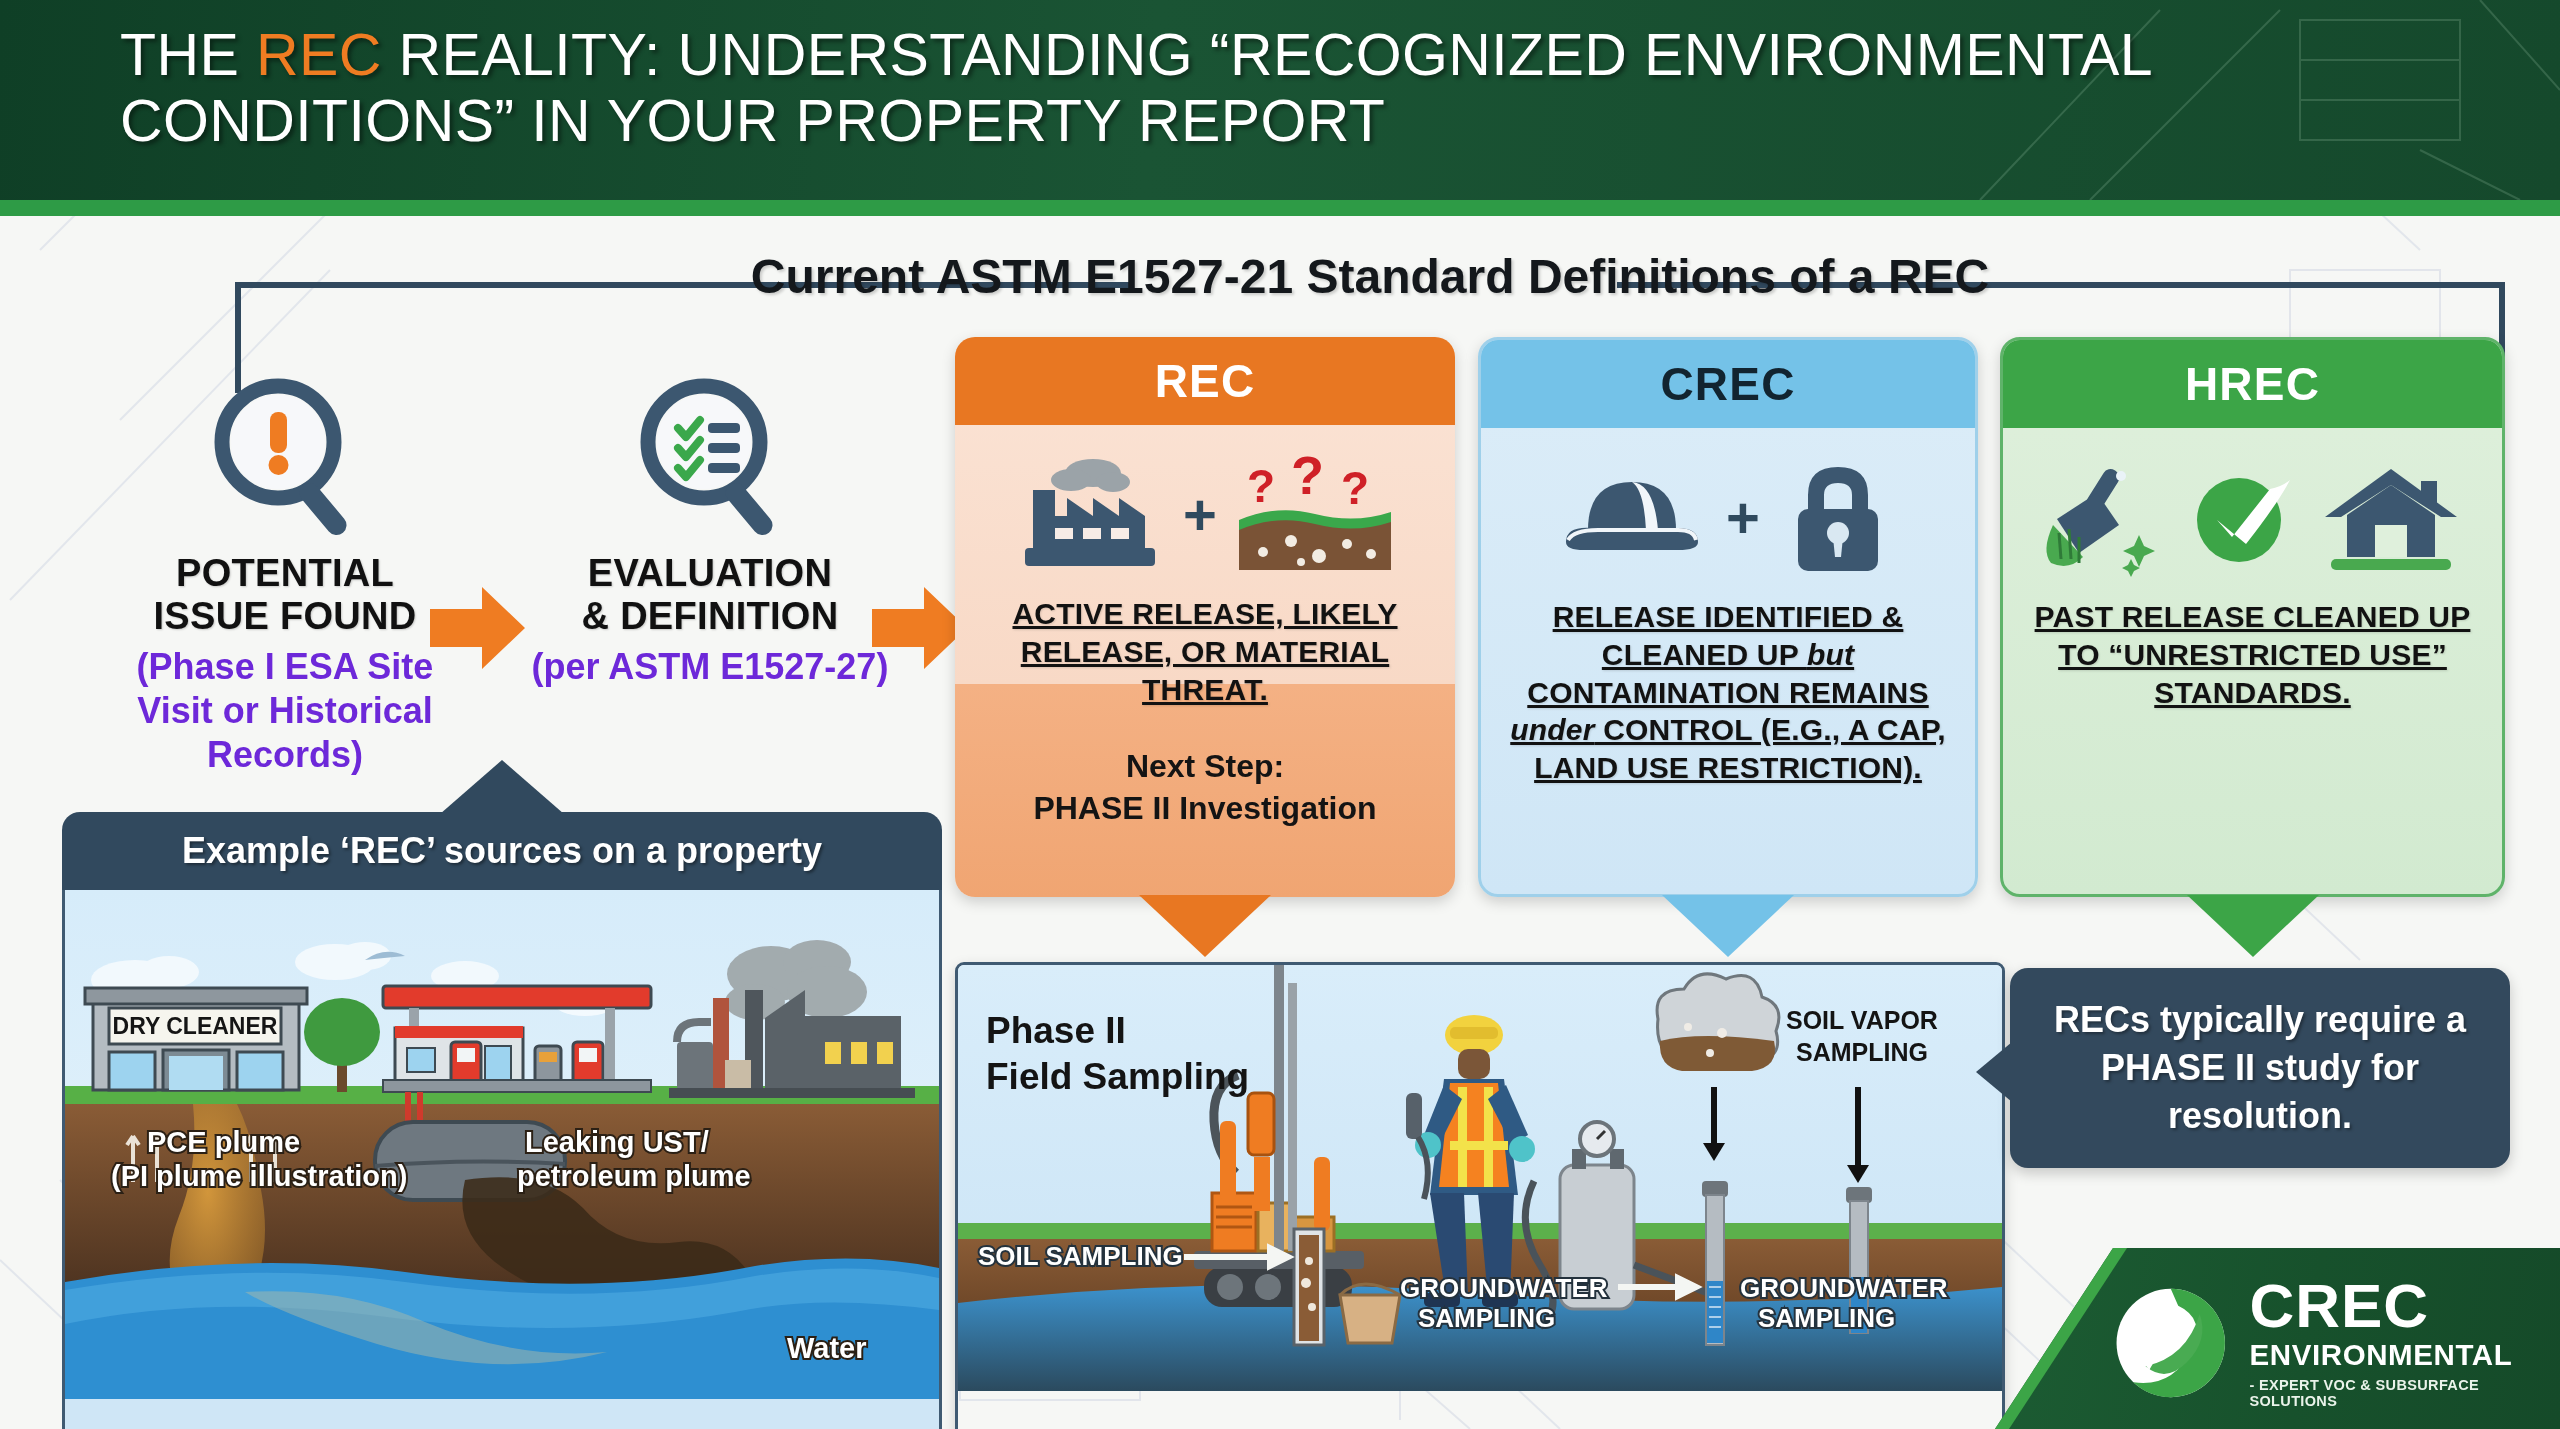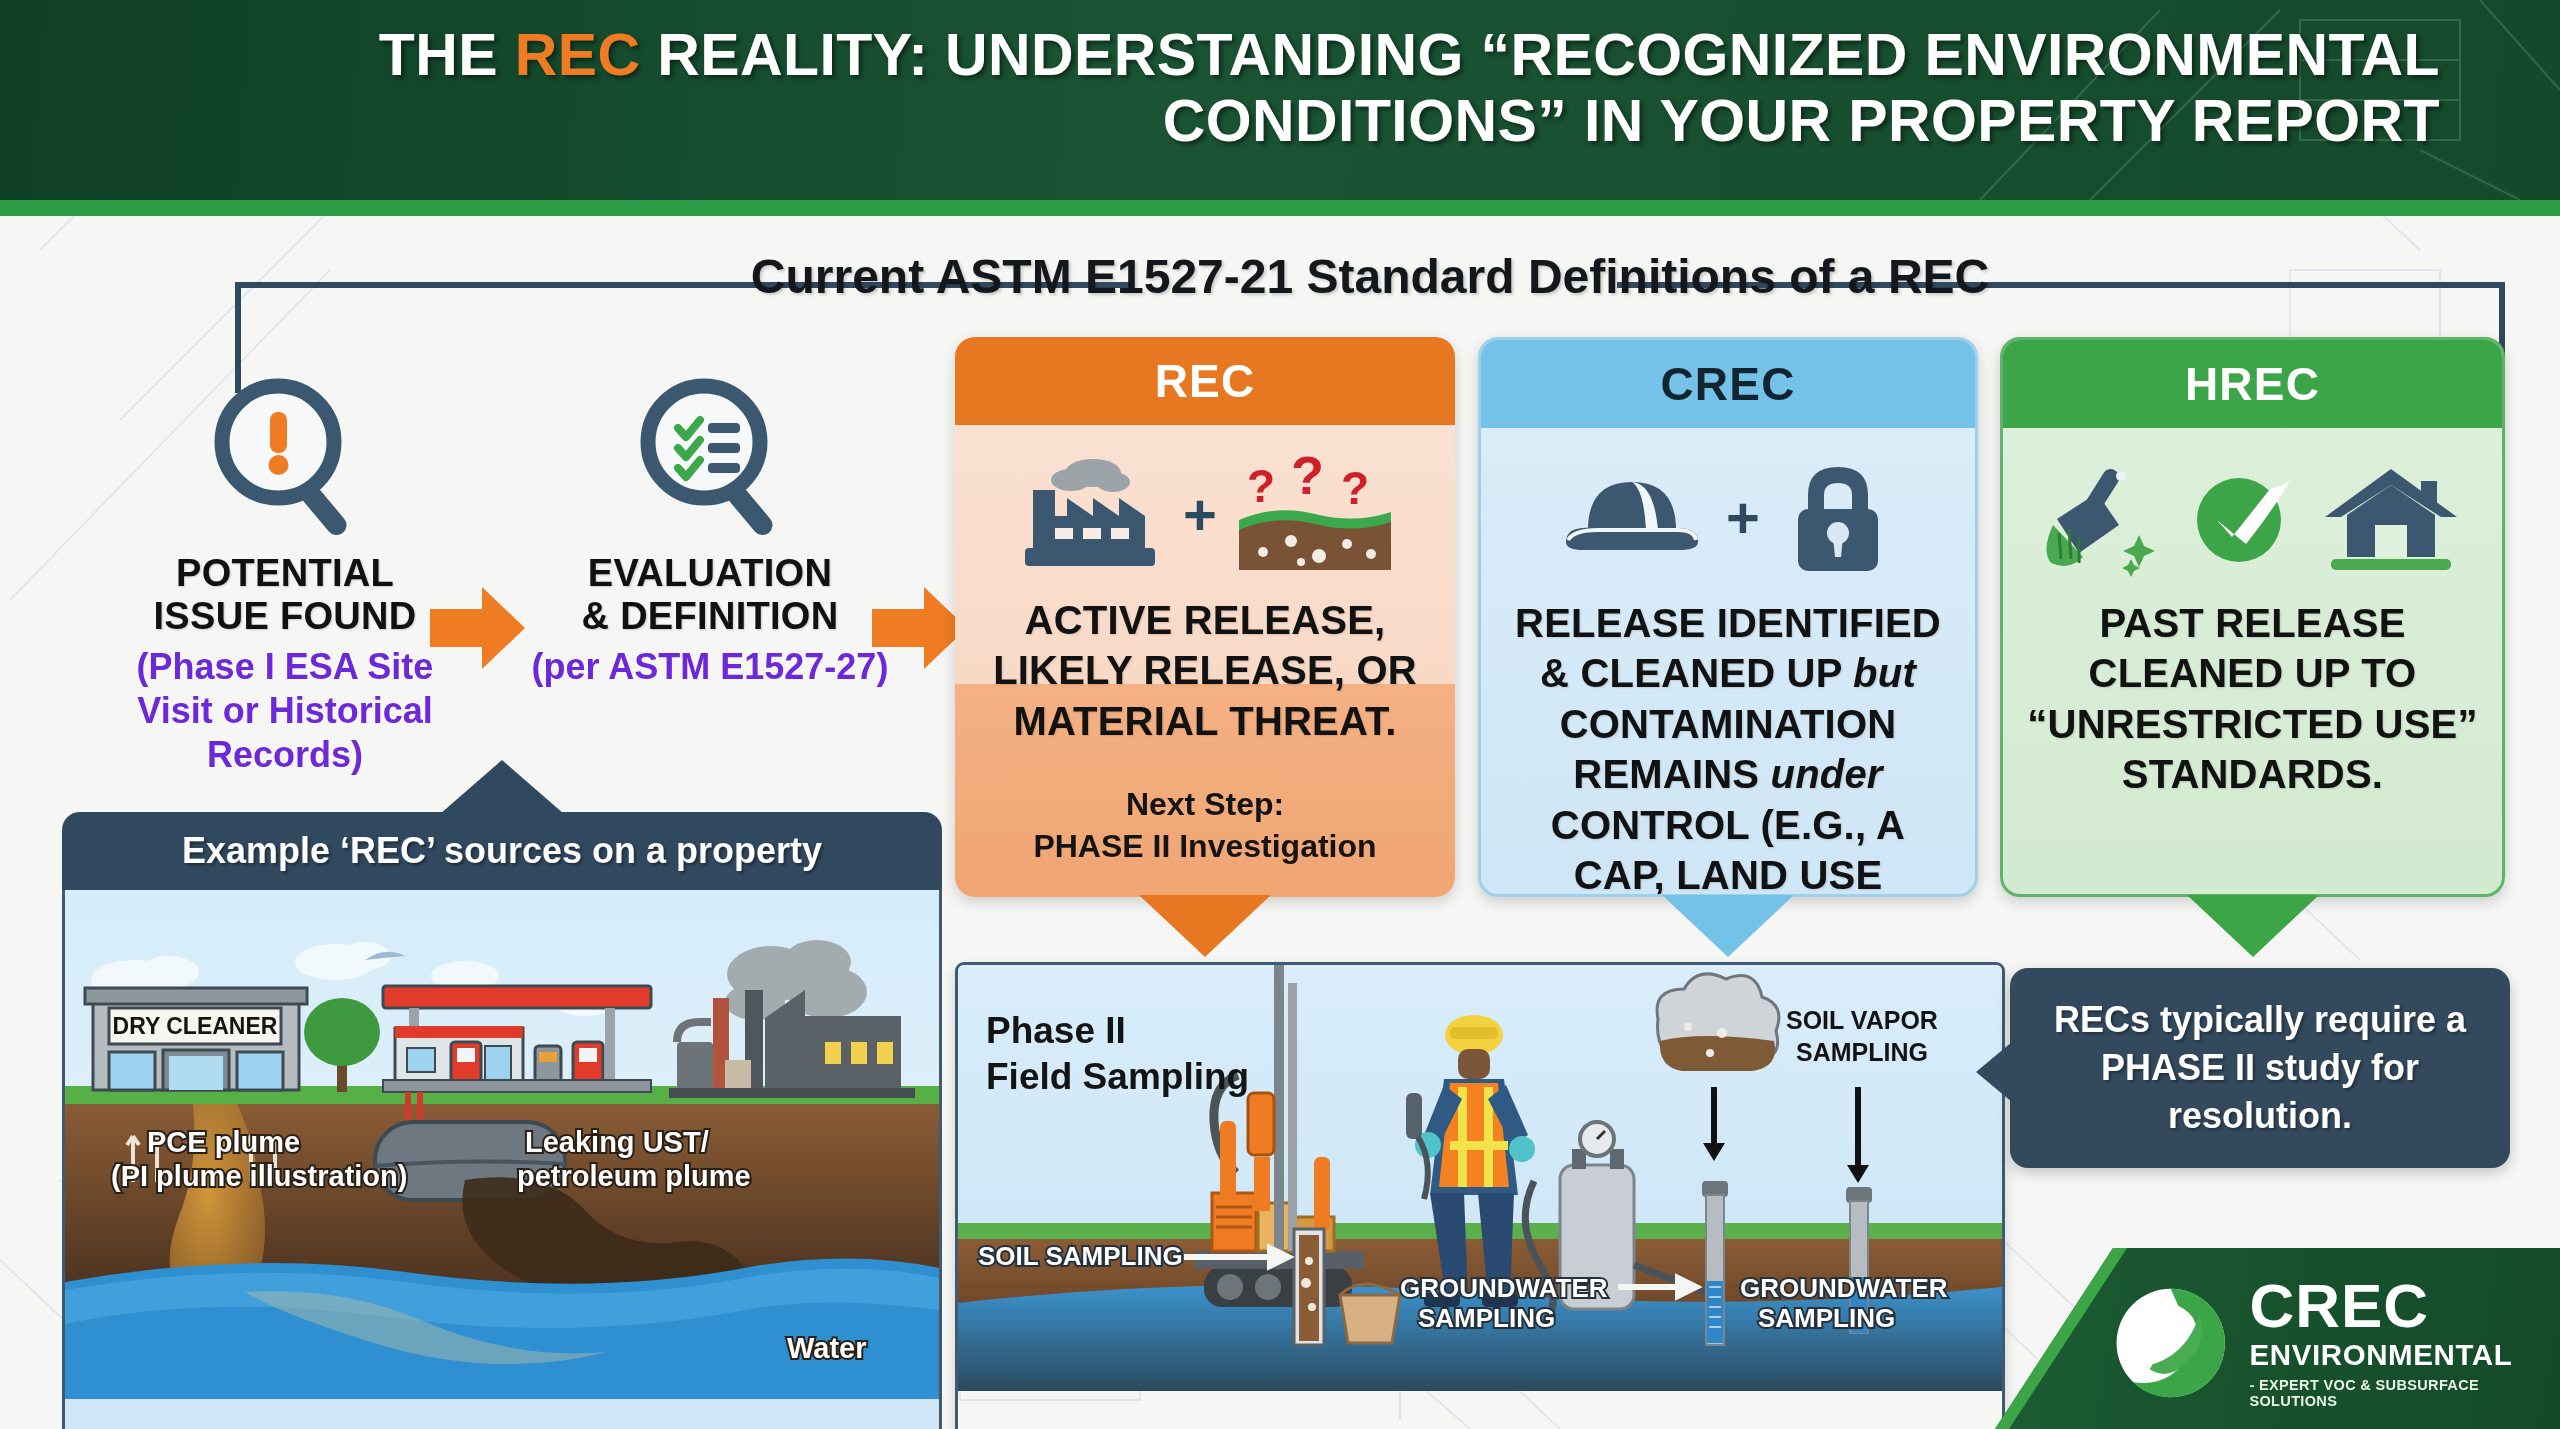--- a/index.html
+++ b/index.html
@@ -19,22 +19,22 @@
     position: absolute; left: 0; top: 0; width: 2560px; height: 200px;
     background: linear-gradient(95deg, #0f3f26 0%, #1a5434 45%, #15492c 100%);
     z-index: 5; overflow: hidden;
   }
   #header-accent {
     position: absolute; left: 0; top: 200px; width: 2560px; height: 16px;
     background: #2e9b46; z-index: 5;
   }
   #header-title {
     position: relative; z-index: 2;
-    color: #ffffff; text-align: right;
-    font-weight: 700; font-size: 59px; line-height: 1.12;
+    color: #ffffff; text-align: left;
+    font-weight: 400; font-size: 59px; line-height: 1.12;
     letter-spacing: .4px; padding: 22px 120px 0 120px;
     text-shadow: 3px 3px 4px rgba(0,0,0,.45);
     text-transform: uppercase;
   }
   #header-title .hl { color: #ef7c22; }
   #header-bp { position: absolute; right: 0; top: 0; width: 700px; height: 200px; opacity: .18; }
 
   
   #bracket-wrap {
     position: absolute; left: 230px; top: 255px; width: 2280px; height: 140px; z-index: 6;
@@ -75,23 +75,24 @@
   .card-head {
     height: 88px; display: flex; align-items: center; justify-content: center;
     font-size: 46px; font-weight: 800; letter-spacing: 1.2px;
   }
   .card-body { padding: 26px 22px 16px 22px; text-align: center; }
   .card-icons {
     height: 128px; display: flex; align-items: center; justify-content: center; gap: 18px;
     margin-bottom: 16px;
   }
   .card-text {
-    font-size: 40px; font-weight: 800; color: #121212; line-height: 1.26;
+    font-size: 30px; font-weight: 800; color: #121212; line-height: 1.26;
     letter-spacing: .2px; text-transform: uppercase;
     text-shadow: 1px 1px 2px rgba(0,0,0,.13);
+    text-decoration: underline;
   }
   .card-text em { font-style: italic; text-transform: none; }
   .card-foot {
     padding: 22px 16px 26px 16px; text-align: center;
     font-size: 32px; font-weight: 800; color: #141414; line-height: 1.3;
   }
   .plus { font-size: 58px; font-weight: 900; color: #2f4a5e; line-height: 1; }
 
   
   #card-rec { left: 955px; top: 337px; width: 500px; height: 560px; }

